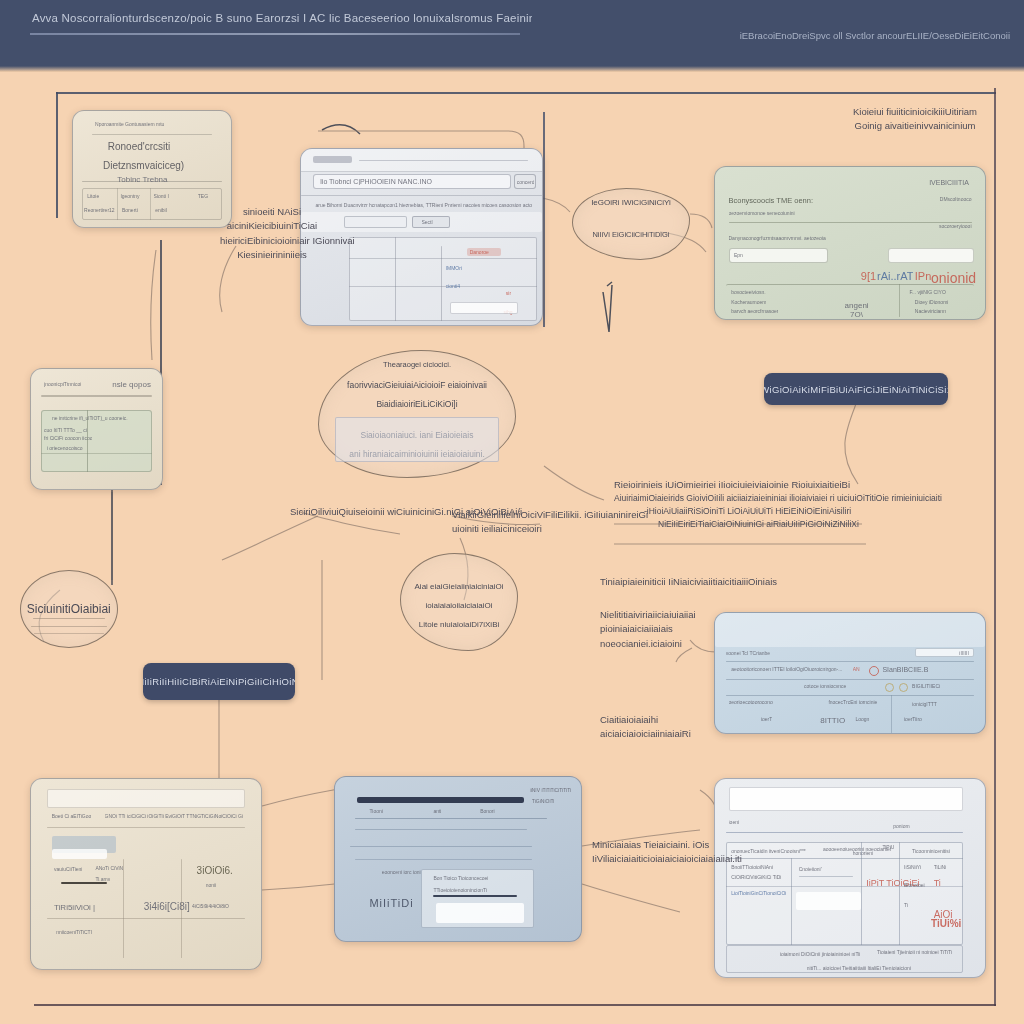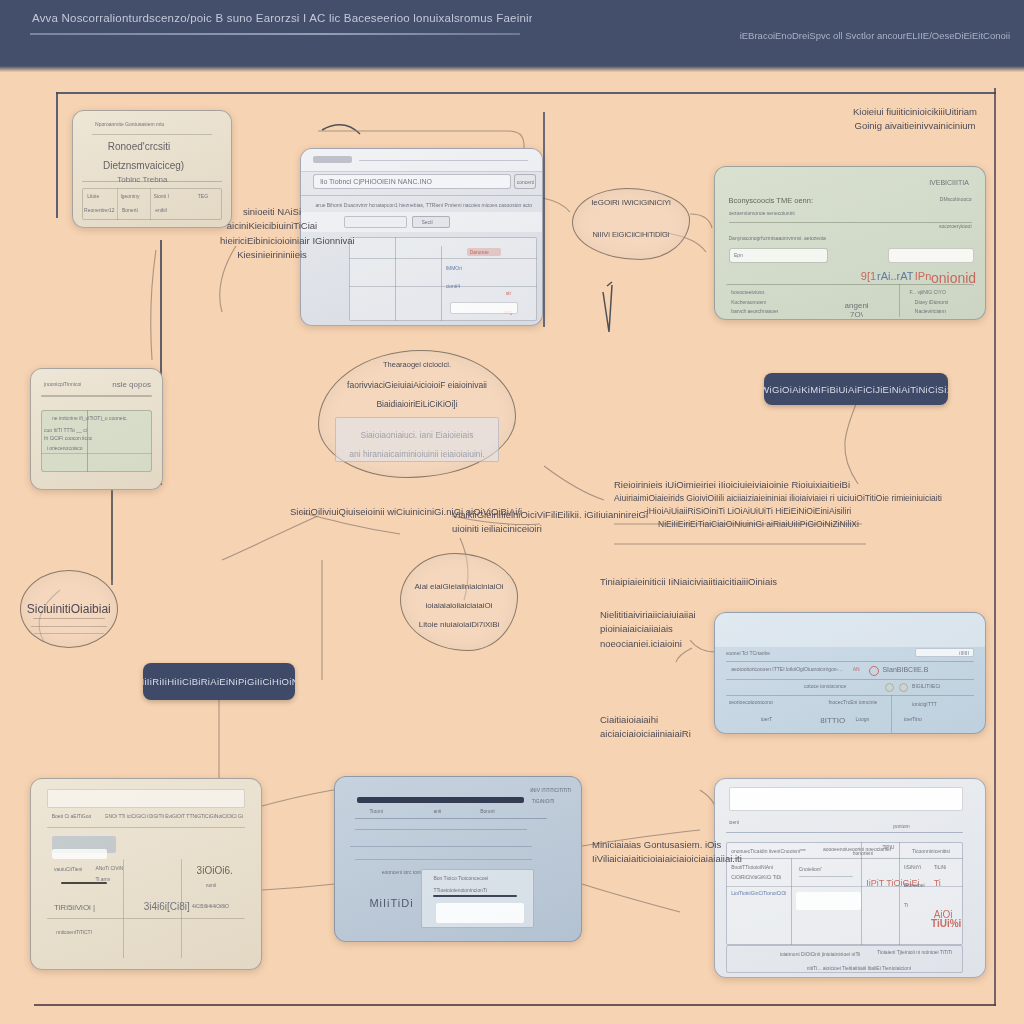--- a/index.html
+++ b/index.html
@@ -477,17 +477,17 @@
     <div>pioiniaiaiciaiiaiais</div>
     <div>noeocianiei.iciaioini</div>
   </div>
 
   <div class="anno" style="left:600px; top:713px; width:130px;">
     <div>Ciaitiaioiaiaihi</div>
     <div>aiciaiciaioiciaiiniaiaiRi</div>
   </div>
 
   <div class="anno" style="left:592px; top:838px; width:150px;">
-    <div>Miniciaiaias Gontusasiem. iOis</div>
+    <div>Miniciaiaias Tieiaiciaini. iOis</div>
     <div>IiViliaiciaiaiticioiaiaiciaioiciaiaiaiiai.iti</div>
   </div>
 
 </div>
 
 </body></html>

